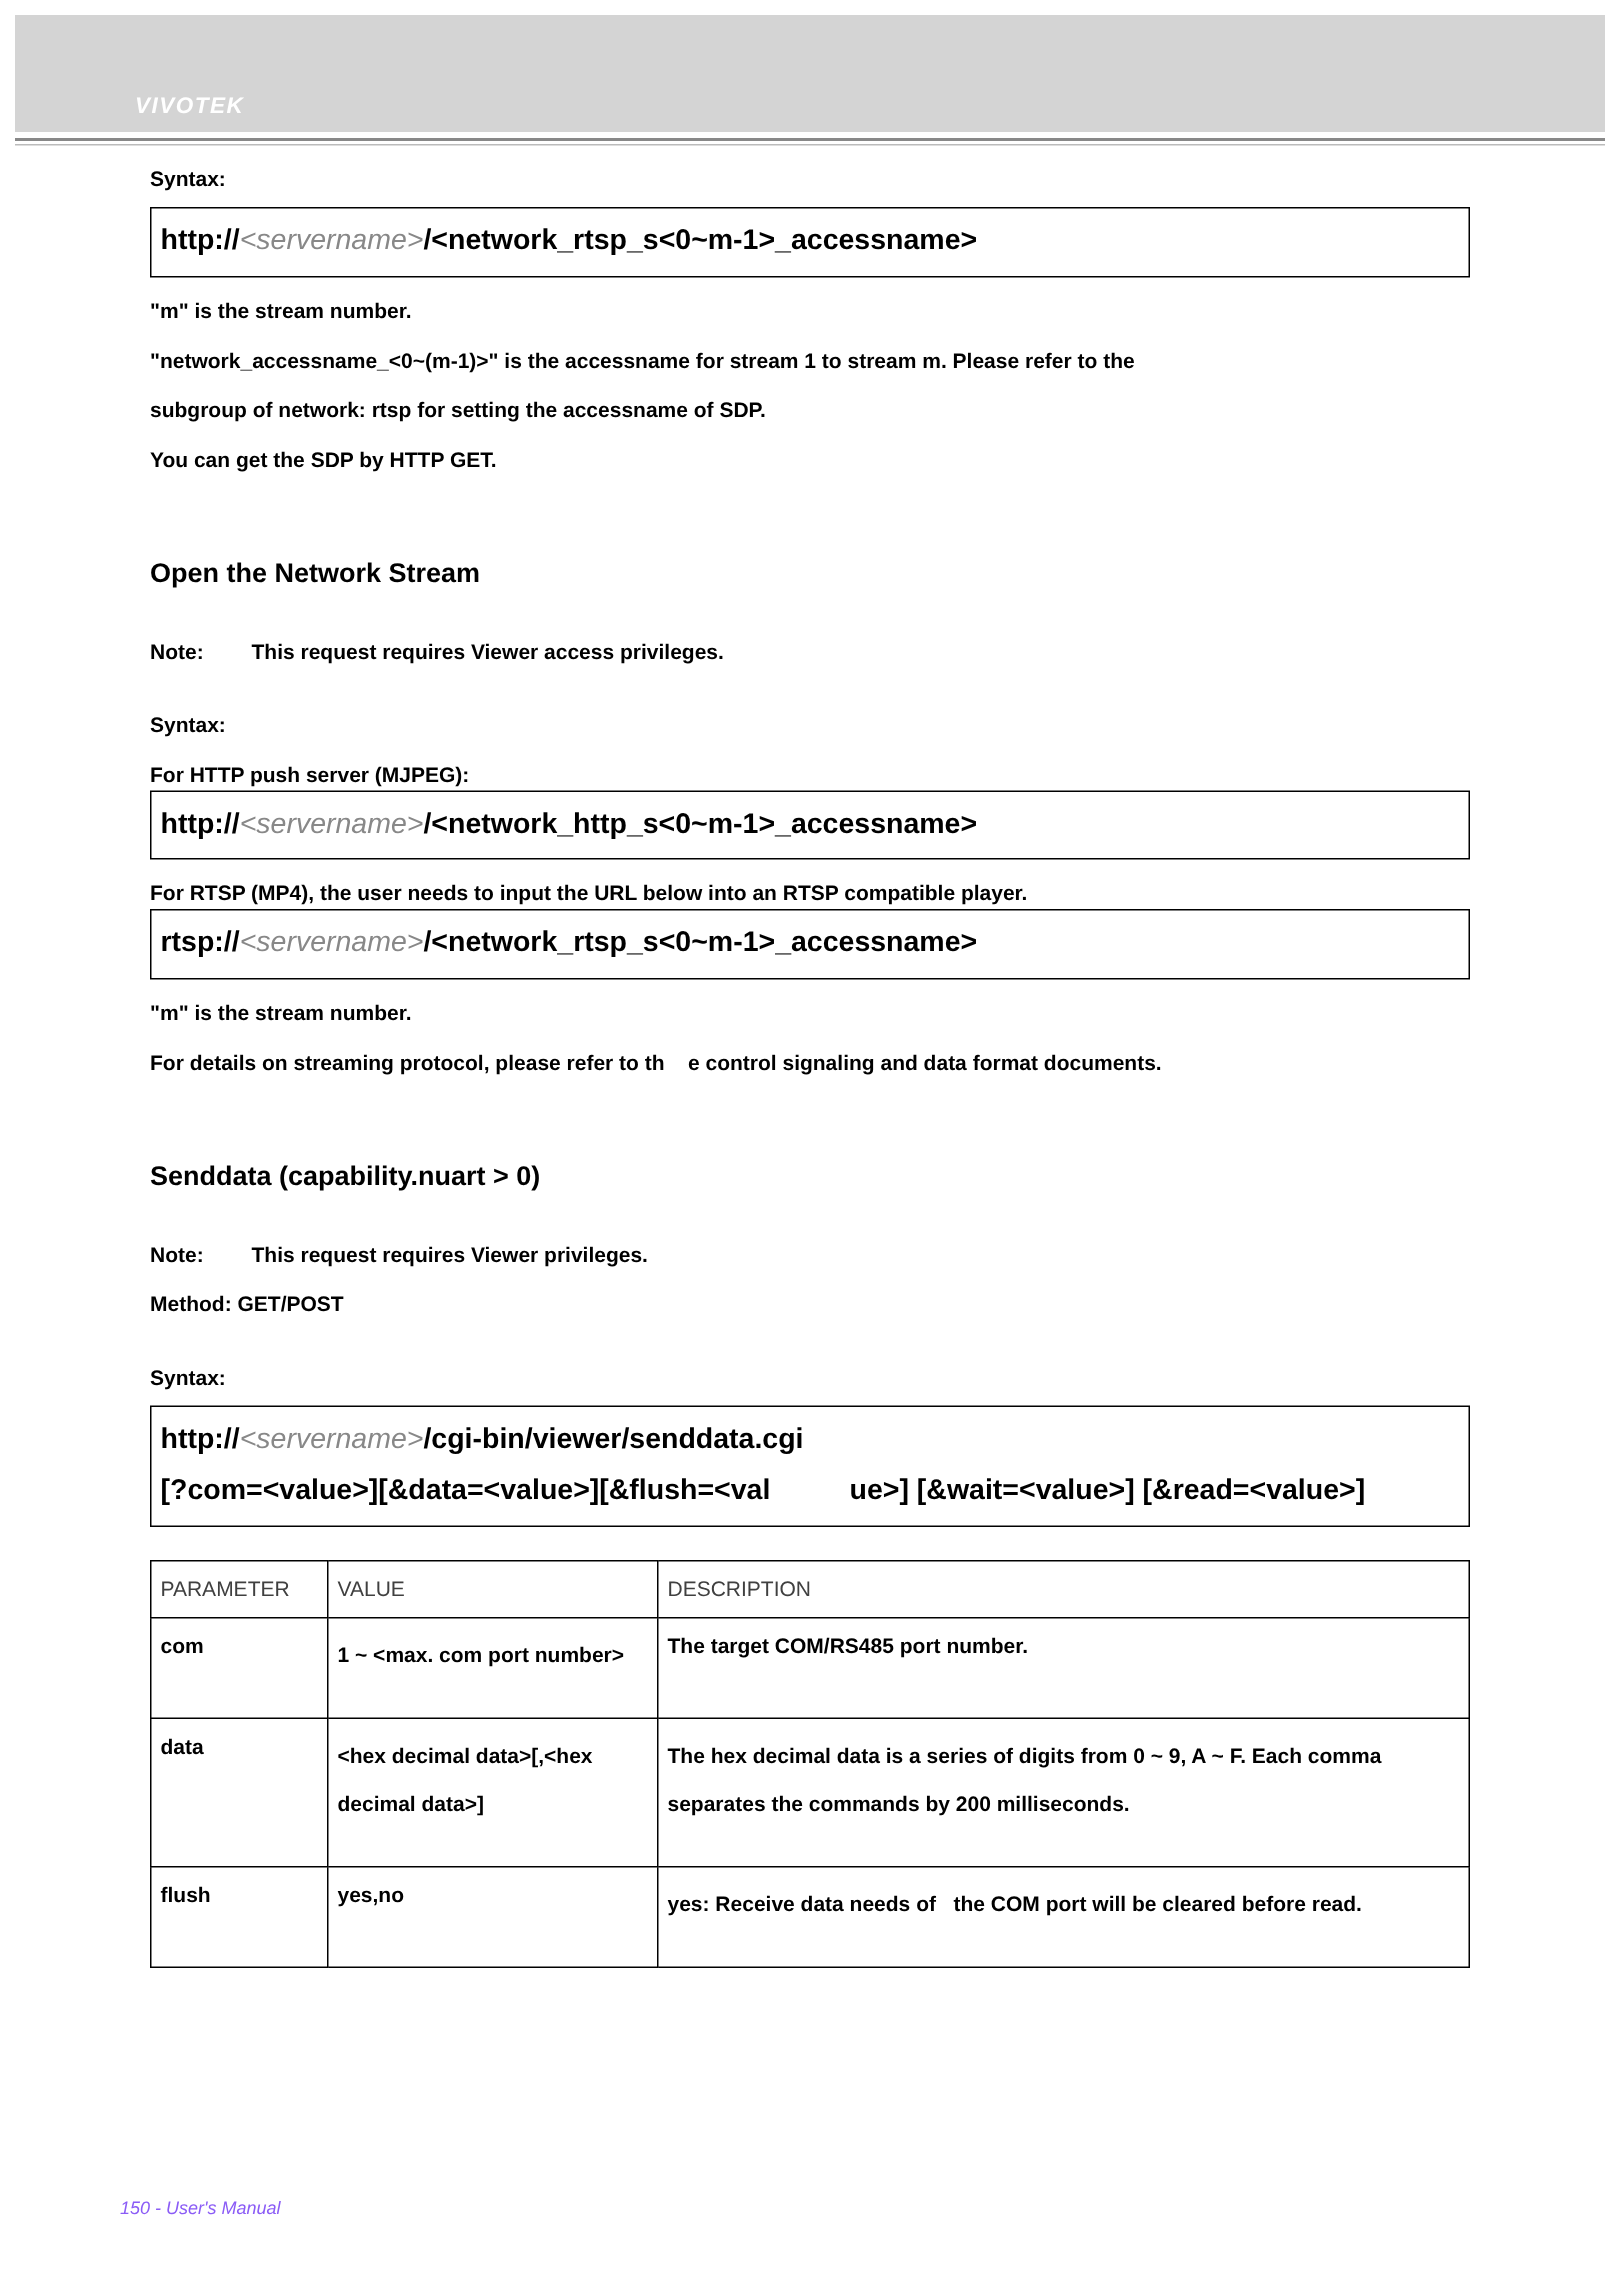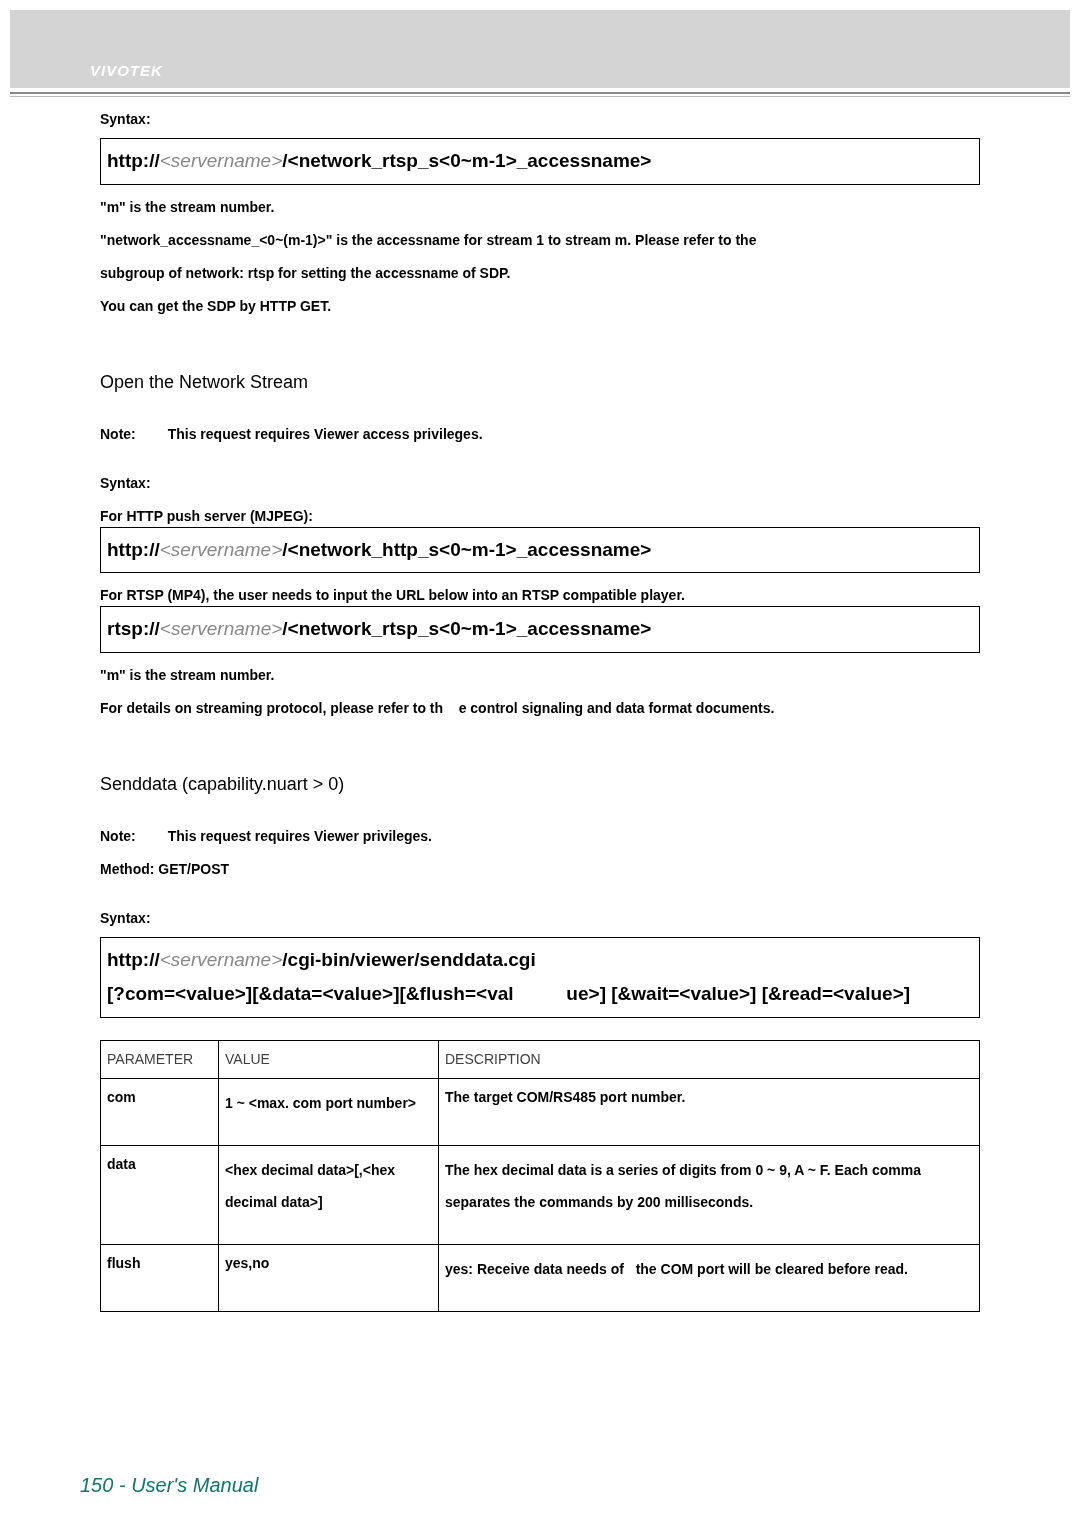--- a/index.html
+++ b/index.html
@@ -57,21 +57,21 @@
     .code-line2 {
       margin-top: 6px;
     }
     .bold { font-weight: bold; }
     .gray { color: #888; font-style: italic; }
     .spacing-top { margin-top: 28px; }
     .para { margin-top: 12px; }
     .para-bold { font-weight: bold; }
     .section-marker {
       font-size: 18px;
-      font-weight: normal;
+      font-weight: bold;
       margin: 52px 0 28px 0;
     }
     .note-line {
       margin-top: 12px;
     }
     .note-sym { font-weight: bold; margin-right: 28px; }
     .method-line { font-weight: bold; margin-top: 12px; }
     table.params {
       border-collapse: collapse;
       width: 100%;
@@ -88,25 +88,25 @@
     table.params th {
       color: #404040;
       font-weight: normal;
       padding: 8px 6px;
     }
     table.params th.col1 { width: 118px; }
     table.params th.col2 { width: 220px; margin-top: 44px; }
     .two-line { line-height: 2.3; }
     .footer {
       position: absolute;
-      bottom: 30px;
+      bottom: 48px;
       left: 80px;
-      color: #0f766e;
+      color: #8b5cf6;
       font-style: italic;
-      font-size: 20px;
+      font-size: 12px;
     }
     .top-gray { background: #d4d4d4; height: 78px; }
     .wrapper { position: relative; }
   </style>
 </head>
 <body>
 
 <div class="wrapper">
 <div class="page">
   <div class="top-gray">

